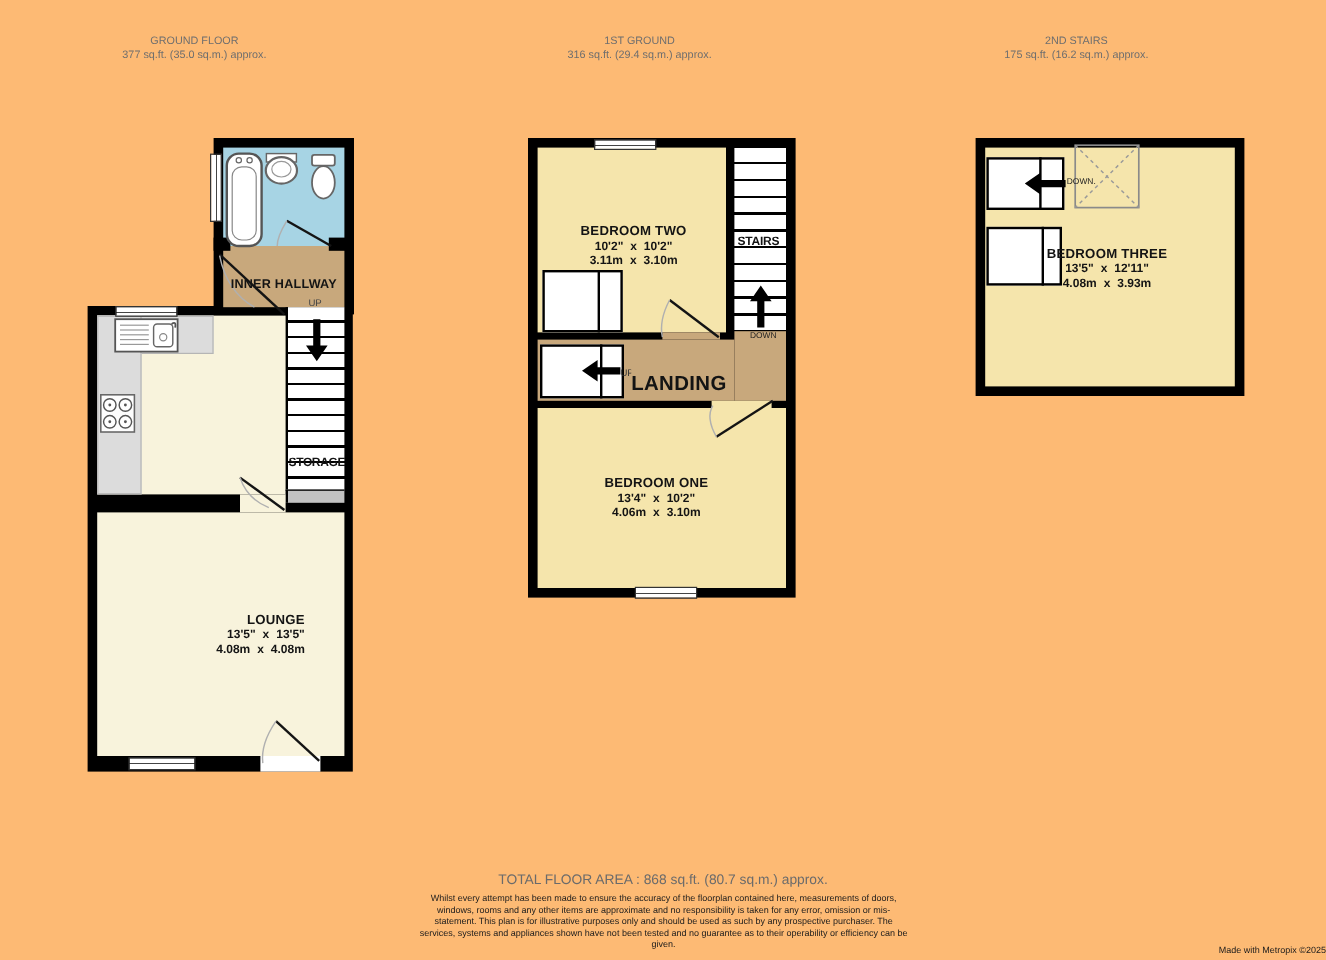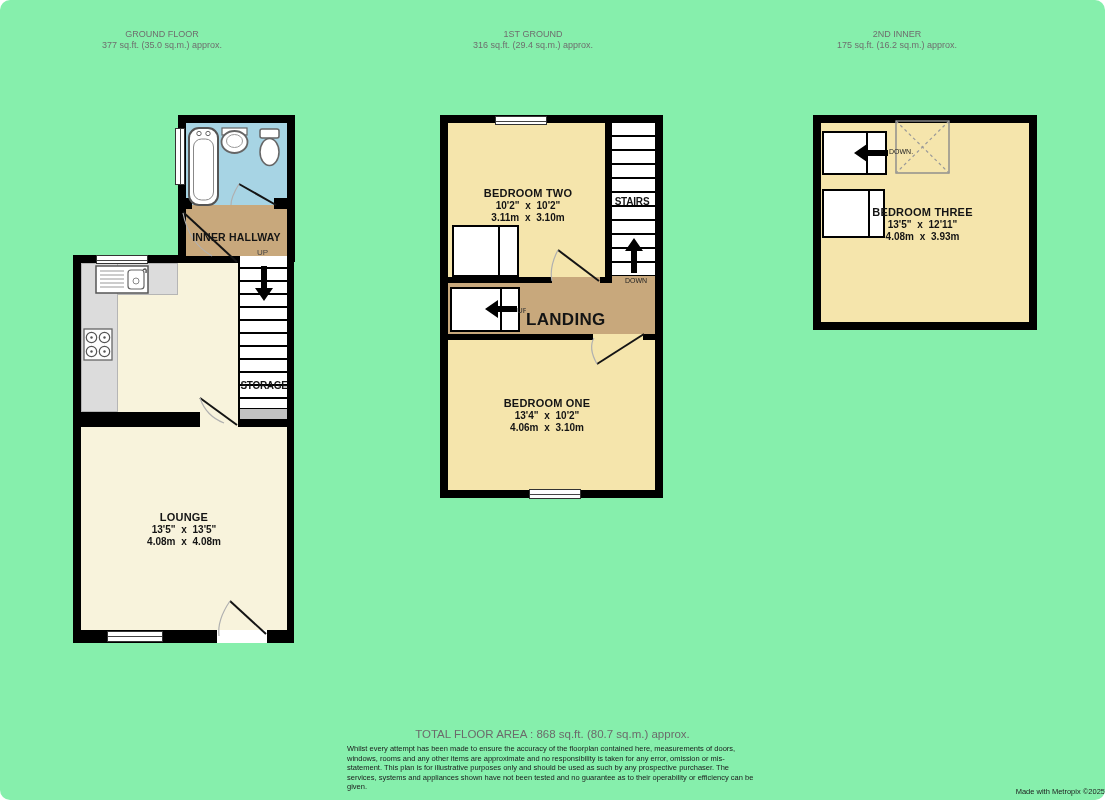--- a/index.html
+++ b/index.html
@@ -1,37 +1,37 @@
 <!DOCTYPE html>
 <html style="--wall: #000000; --bathroom: #a7d4e4; --hallway: #c8a87c; --cream: #f8f3dc; --bedroom: #f5e5ac; --counter: #dcdcdc; --stairgray: #c2c2c2;"><head>
 <meta charset="utf-8">
 <style>
   * { box-sizing: border-box; margin: 0; padding: 0; }
   html,body { background:#ffffff; }
   #canvas {
-    position: relative; width: 1105px; height: 800px; background: #86efac;
-    font-family: "Liberation Sans", sans-serif; overflow: hidden; border-radius: 10px;
+    position: relative; width: 1105px; height: 800px; background: #fdba74;
+    font-family: "Liberation Sans", sans-serif; overflow: hidden;
   }
   .abs { position: absolute; }
   .wall { position: absolute; background: var(--wall, #000); }
   .fill { position: absolute; }
   .floor-header { position: absolute; text-align: center; color: #6e6e6e; font-size: 9px; line-height: 11px; }
   .room-label { position: absolute; text-align: center; color: #141414; }
   .rname { font-weight: bold; font-size: 11px; line-height: 12.5px; letter-spacing: 0.2px; white-space: nowrap; }
   .rdim  { font-weight: bold; font-size: 10px; line-height: 12px; word-spacing: 3px; white-space: nowrap; }
   .small-label { position: absolute; font-size: 7.5px; color: #222; white-space: nowrap; }
   .stairs-v { position: absolute; background: repeating-linear-gradient(to bottom, #ffffff 0 11px, #000000 11px 13px); }
   .stairs-v2 { position: absolute; background: repeating-linear-gradient(to bottom, #ffffff 0 12px, #000000 12px 14px); }
   .window-v { position: absolute; background: linear-gradient(to right, #fff 0 4px, #444 4px 5px, #fff 5px); border: 1px solid #333; }
   .window-h { position: absolute; background: linear-gradient(to bottom, #fff 0 4px, #444 4px 5px, #fff 5px); border: 1px solid #333; }
   .furn { position: absolute; background: #ffffff; border: 2px solid #000; }
   .furn-div { position: absolute; top: -2px; bottom: -2px; width: 2px; background: #000; }
   .counter { position: absolute; background: var(--counter, #dcdcdc); border: 1px solid #b5b5b5; }
   #total-area { position: absolute; width: 1105px; top: 728px; text-align: center; color: #6b6b6b; font-size: 11.5px; }
-  #disclaimer { position: absolute; left: 347px; top: 744px; width: 412px; color: #1c1c1c; font-size: 7.5px; line-height: 9.6px; }
+  #disclaimer { position: absolute; left: 347px; top: 744px; width: 412px; text-align: center; color: #1c1c1c; font-size: 7.5px; line-height: 9.6px; }
   #credit { position: absolute; width: 1105px; top: 787px; text-align: right; color: #1c1c1c; font-size: 7.5px; }
   svg { display: block; }
   #linework { pointer-events: none; }
   .landing-row { position: absolute; display: flex; align-items: center; }
   .up-clip { display: inline-block; width: 9px; overflow: hidden; font-size: 8px; color: #333; white-space: nowrap; }
   .landing-name { font-weight: bold; font-size: 17px; color: #141414; letter-spacing: 0.3px; margin-top: 19px; }
 </style>
 </head>
 <body>
 
@@ -39,21 +39,21 @@
 
   <div class="floor-header" style="left:52px; top:29px; width:220px;">
     <div>GROUND FLOOR</div>
     <div>377 sq.ft. (35.0 sq.m.) approx.</div>
   </div>
   <div class="floor-header" style="left:423px; top:29px; width:220px;">
     <div>1ST GROUND</div>
     <div>316 sq.ft. (29.4 sq.m.) approx.</div>
   </div>
   <div class="floor-header" style="left:787px; top:29px; width:220px;">
-    <div>2ND INNER</div>
+    <div>2ND STAIRS</div>
     <div>175 sq.ft. (16.2 sq.m.) approx.</div>
   </div>
 
   <div class="wall" style="left:178px; top:115px; width:117px; height:147px;"></div>
   <div class="wall" style="left:73px;  top:255px; width:221px; height:388px;"></div>
 
   <div class="fill" style="left:186px; top:123px; width:101px; height:82px;  background:var(--bathroom);"></div>
   <div class="fill" style="left:186px; top:205px; width:101px; height:51px;  background:var(--hallway);"></div>
   <div class="wall" style="left:178px; top:198px; width:14px;  height:11px;"></div>
   <div class="wall" style="left:274px; top:198px; width:21px;  height:11px;"></div>
@@ -184,21 +184,21 @@
     </g>
   </svg>
 
   <div class="room-label" style="left:186px; top:231px; width:101px;">
     <div class="rname" style="font-size:10.5px;">INNER HALLWAY</div>
   </div>
   <div class="small-label" style="left:257px; top:248px; color:#444; font-size:8px;">UP</div>
   <div class="room-label" style="left:233px; top:380px; width:62px;">
     <div class="rname" style="font-size:10px; letter-spacing:-0.3px;">STORAGE</div>
   </div>
-  <div class="room-label" style="left:114px; top:511px; width:140px;">
+  <div class="room-label" style="left:114px; top:511px; width:140px;text-align:right;">
     <div class="rname">LOUNGE</div>
     <div class="rdim">13'5" x 13'5"</div>
     <div class="rdim">4.08m x 4.08m</div>
   </div>
 
   <div class="room-label" style="left:458px; top:187px; width:140px;">
     <div class="rname">BEDROOM TWO</div>
     <div class="rdim">10'2" x 10'2"</div>
     <div class="rdim">3.11m x 3.10m</div>
   </div>

